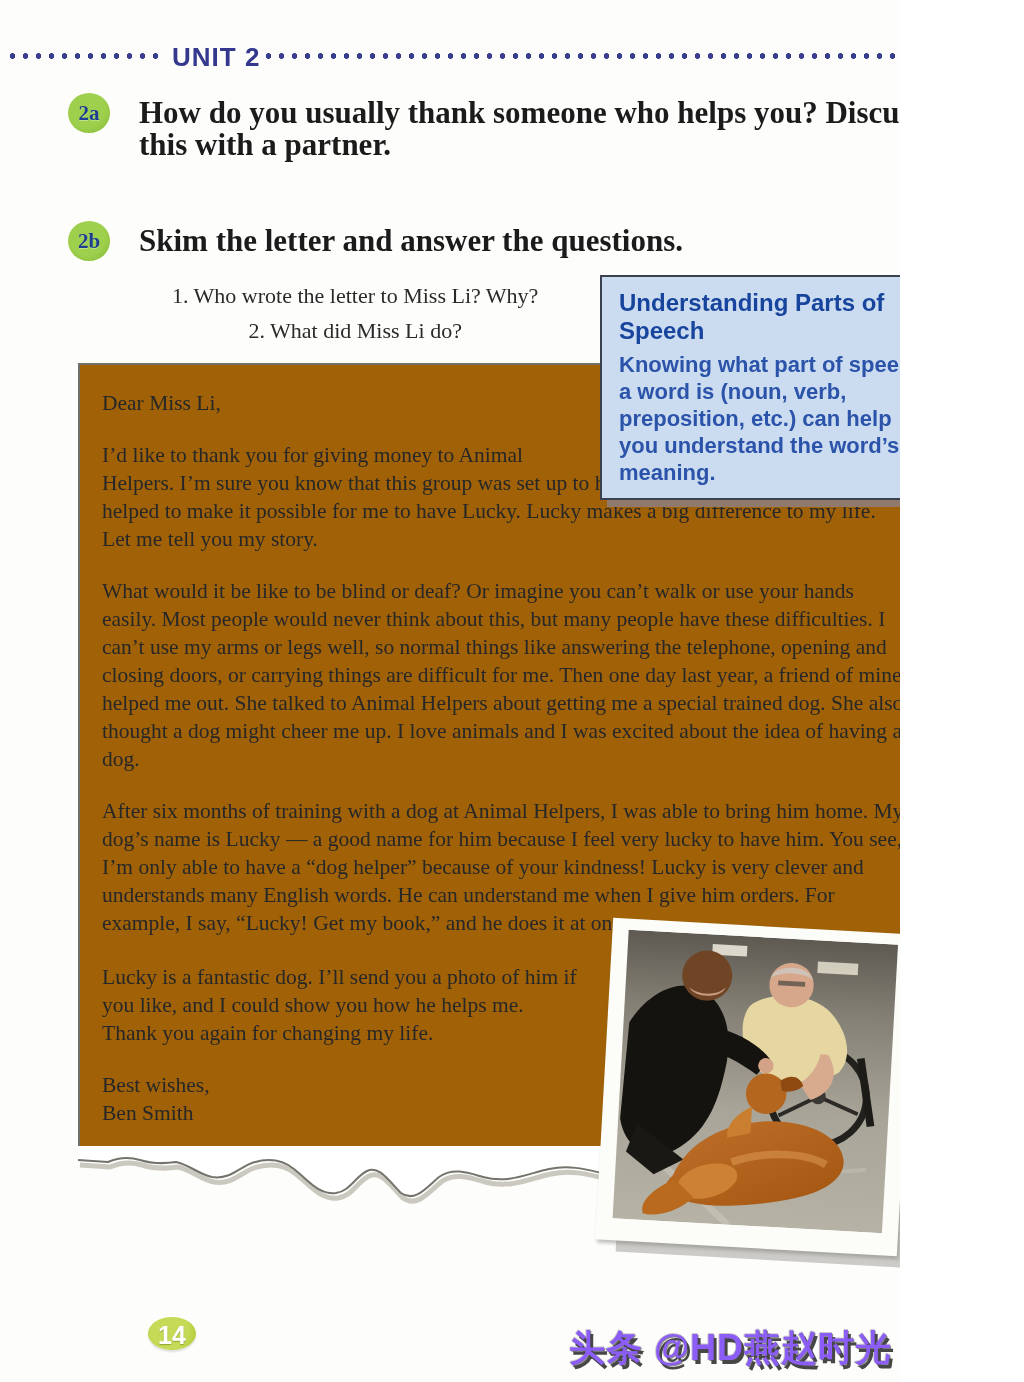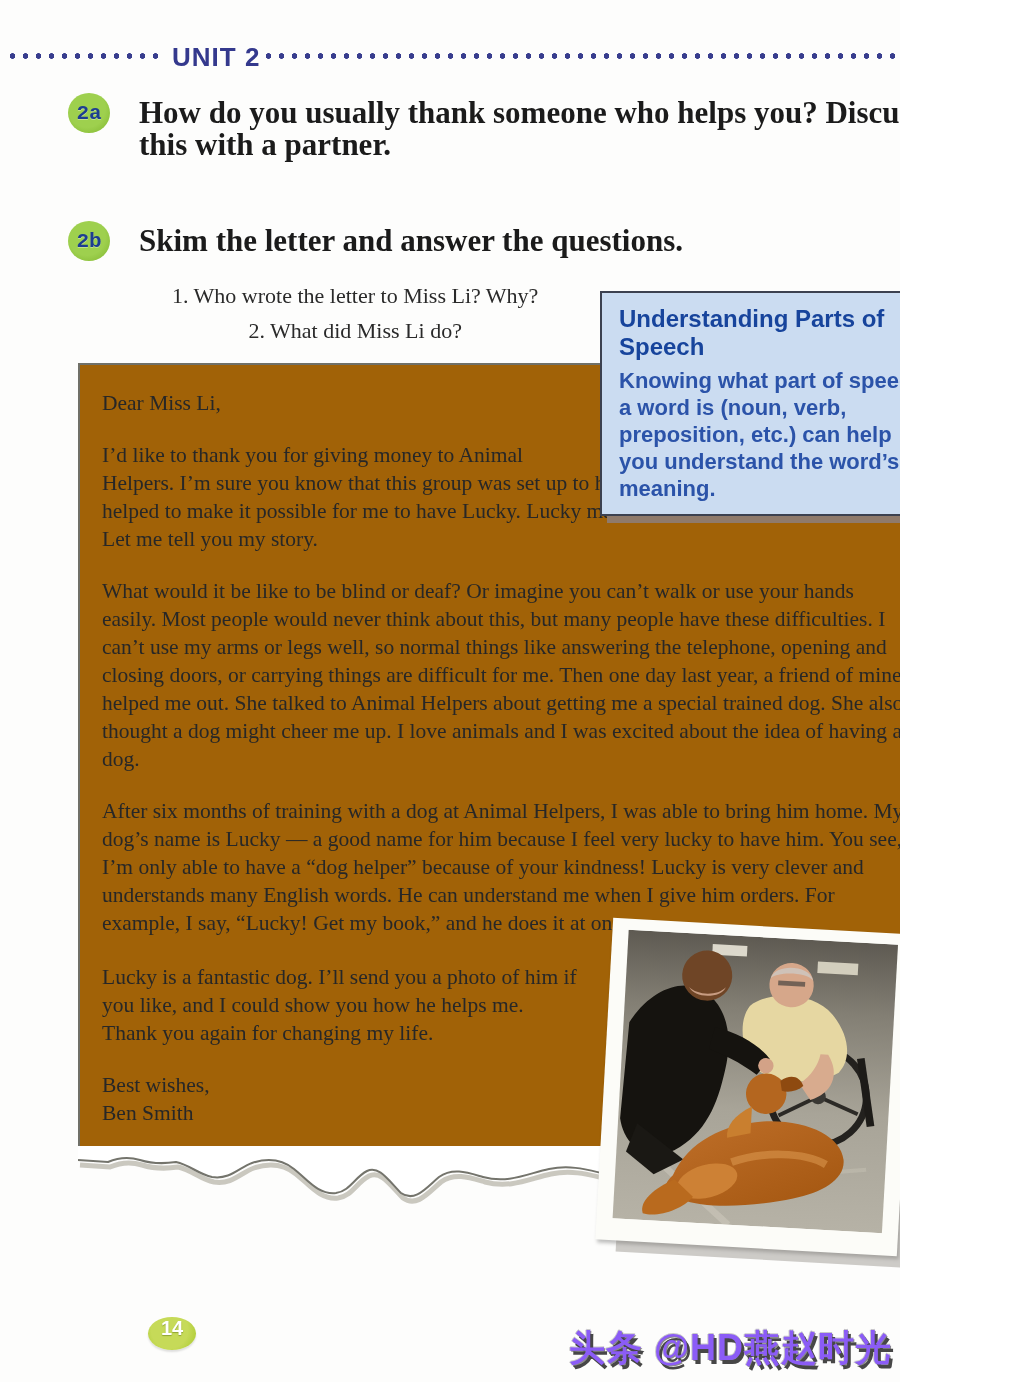--- a/index.html
+++ b/index.html
@@ -22,36 +22,36 @@
     position:absolute; left:172px; top:42px;
     font-family:"Liberation Sans", sans-serif; font-weight:bold;
     font-size:26px; letter-spacing:1px; color:#34398d;
   }
 
   
   .badge {
     position:absolute; width:42px; height:40px; border-radius:50%;
     background:radial-gradient(circle at 45% 40%, #9ed04e 55%, #84ba33 90%, #77a92c 100%);
     display:flex; align-items:center; justify-content:center;
-    font-family:Liberation Mono, monospace; font-weight:bold; font-size:21px;
+    font-family:Liberation Serif, serif; font-weight:bold; font-size:21px;
     color:#1d3d91; text-shadow:0 1px 0 rgba(255,255,255,.35);
   }
   .badge-2a { left:68px; top:93px; }
   .badge-2b { left:68px; top:221px; }
   .sec-heading {
     position:absolute; left:139px; width:828px;
     font-weight:bold; font-size:31px; line-height:32px; color:#1b1b1b;
   }
   .heading-2a { top:97px; }
   .heading-2b { top:225px; }
   .questions { position:absolute; left:172px; top:278px; font-size:22px; line-height:35px; color:#2a2a2a;text-align:center; }
 
   
   .tip-box {
-    position:absolute; left:600px; top:291px; width:353px;
+    position:absolute; left:600px; top:275px; width:353px;
     background:#cbdcf1; border:2px solid #3c4150;
     box-shadow:7px 7px 0 #8f7a6b;
     padding:12px 15px 12px 17px; z-index:30;
     font-family:"Liberation Sans", sans-serif;
   }
   .tip-title { font-weight:bold; font-size:24px; color:#17449c; margin-bottom:6px; }
   .tip-body  { font-weight:bold; font-size:22px; line-height:27px; color:#2b53a9; }
 
   
   .letter {
@@ -82,22 +82,22 @@
     box-shadow:18px 14px 0 -3px rgba(125,122,114,.38), 2px 3px 4px rgba(0,0,0,.25);
     z-index:20;
   }
   .photo svg { display:block; width:100%; height:100%; }
 
   
   .page-num {
     position:absolute; left:148px; top:1317px; width:48px; height:33px;
     border-radius:50%;
     background:radial-gradient(circle at 45% 40%, #c6da58 55%, #aac92f 95%);
-    display:flex; align-items:flex-start; justify-content:center;
-    font-family:"Liberation Sans", sans-serif; font-weight:bold; font-size:20px; color:#ffffff;
+    display:flex; align-items:flex-end; justify-content:center;
+    font-family:"Liberation Sans", sans-serif; font-weight:bold; font-size:25px; color:#ffffff;
     text-shadow:0 1px 1px rgba(90,110,20,.5);
     box-shadow:0 2px 2px rgba(0,0,0,.12);
   }
   .watermark {
     position:absolute; right:8px; top:1324px;
     font-family:"Liberation Sans", sans-serif; font-weight:bold; font-size:36px;
     color:#8b5cf6;
     text-shadow:3px 4px 0 #474747, 1px 1px 0 #8a8a8a, -1px 0 0 #c9c9c9, 0 -1px 0 #c9c9c9;
     letter-spacing:1px;
   }

